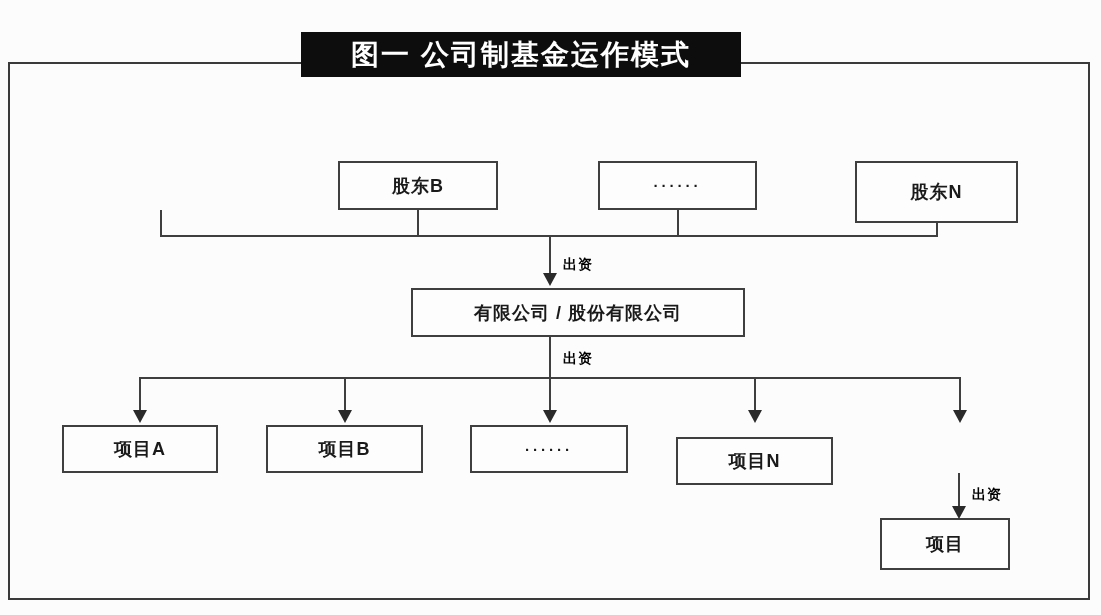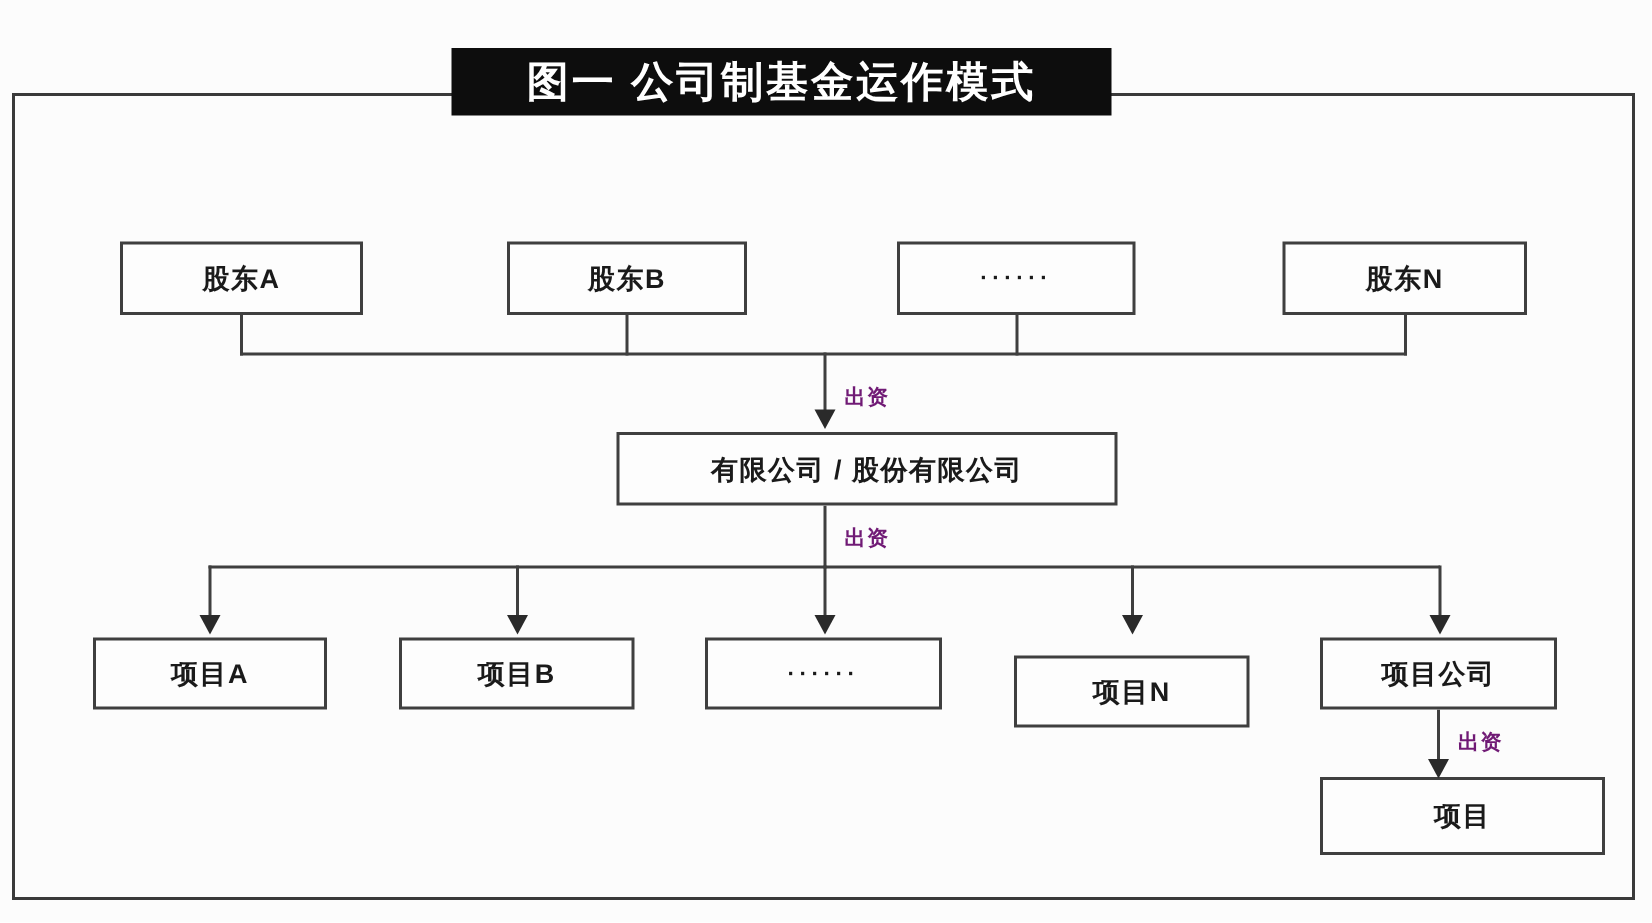--- a/index.html
+++ b/index.html
@@ -90,42 +90,41 @@
     border-right: 7px solid transparent;
     border-top: 13px solid #2a2a2a;
     z-index: 4;
   }
 
   
   .edge-label {
     position: absolute;
     font-size: 14px;
     font-weight: bold;
-    color: #701a75;
+    color: #000000;
     letter-spacing: 1px;
     white-space: nowrap;
     z-index: 4;
   }
 </style>
 </head>
 <body>
 
 <div id="canvas">
 
   <div id="outer-frame"></div>
 
   <div id="title-banner">图一  公司制基金运作模式</div>
 
-  <div class="node" style="left:80px; top:161px; width:162px; height:49px;">股东A</div>
 
   <div class="node" style="left:338px; top:161px; width:160px; height:49px;">股东B</div>
 
   <div class="node ellipsis" style="left:598px; top:161px; width:159px; height:49px;">······</div>
 
-  <div class="node" style="left:855px; top:161px; width:163px; height:49px;">股东N</div>
+  <div class="node" style="left:855px; top:161px; width:163px; height:62px;">股东N</div>
 
   <div class="vline" style="left:160px; top:210px; height:27px;"></div>
   <div class="vline" style="left:417px; top:210px; height:27px;"></div>
   <div class="vline" style="left:677px; top:210px; height:27px;"></div>
   <div class="vline" style="left:936px; top:210px; height:27px;"></div>
 
   <div class="hline" style="left:160px; top:235px; width:778px;"></div>
 
   <div class="vline" style="left:549px; top:235px; height:40px;"></div>
   <div class="arrowhead" style="left:543px; top:273px;"></div>
@@ -154,21 +153,20 @@
   <div class="arrowhead" style="left:953px; top:410px;"></div>
 
   <div class="node" style="left:62px; top:425px; width:156px; height:48px;">项目A</div>
 
   <div class="node" style="left:266px; top:425px; width:157px; height:48px;">项目B</div>
 
   <div class="node ellipsis" style="left:470px; top:425px; width:158px; height:48px;">······</div>
 
   <div class="node" style="left:676px; top:425px; width:157px; height:48px;margin-top:12px;">项目N</div>
 
-  <div class="node" style="left:880px; top:425px; width:158px; height:48px;">项目公司</div>
 
   <div class="vline" style="left:958px; top:473px; height:36px;"></div>
   <div class="arrowhead" style="left:952px; top:506px;"></div>
   <div class="edge-label" style="left:972px; top:486px;">出资</div>
 
-  <div class="node" style="left:880px; top:518px; width:190px; height:52px;">项目</div>
+  <div class="node" style="left:880px; top:518px; width:130px; height:52px;">项目</div>
 
 </div>
 
 </body></html>

